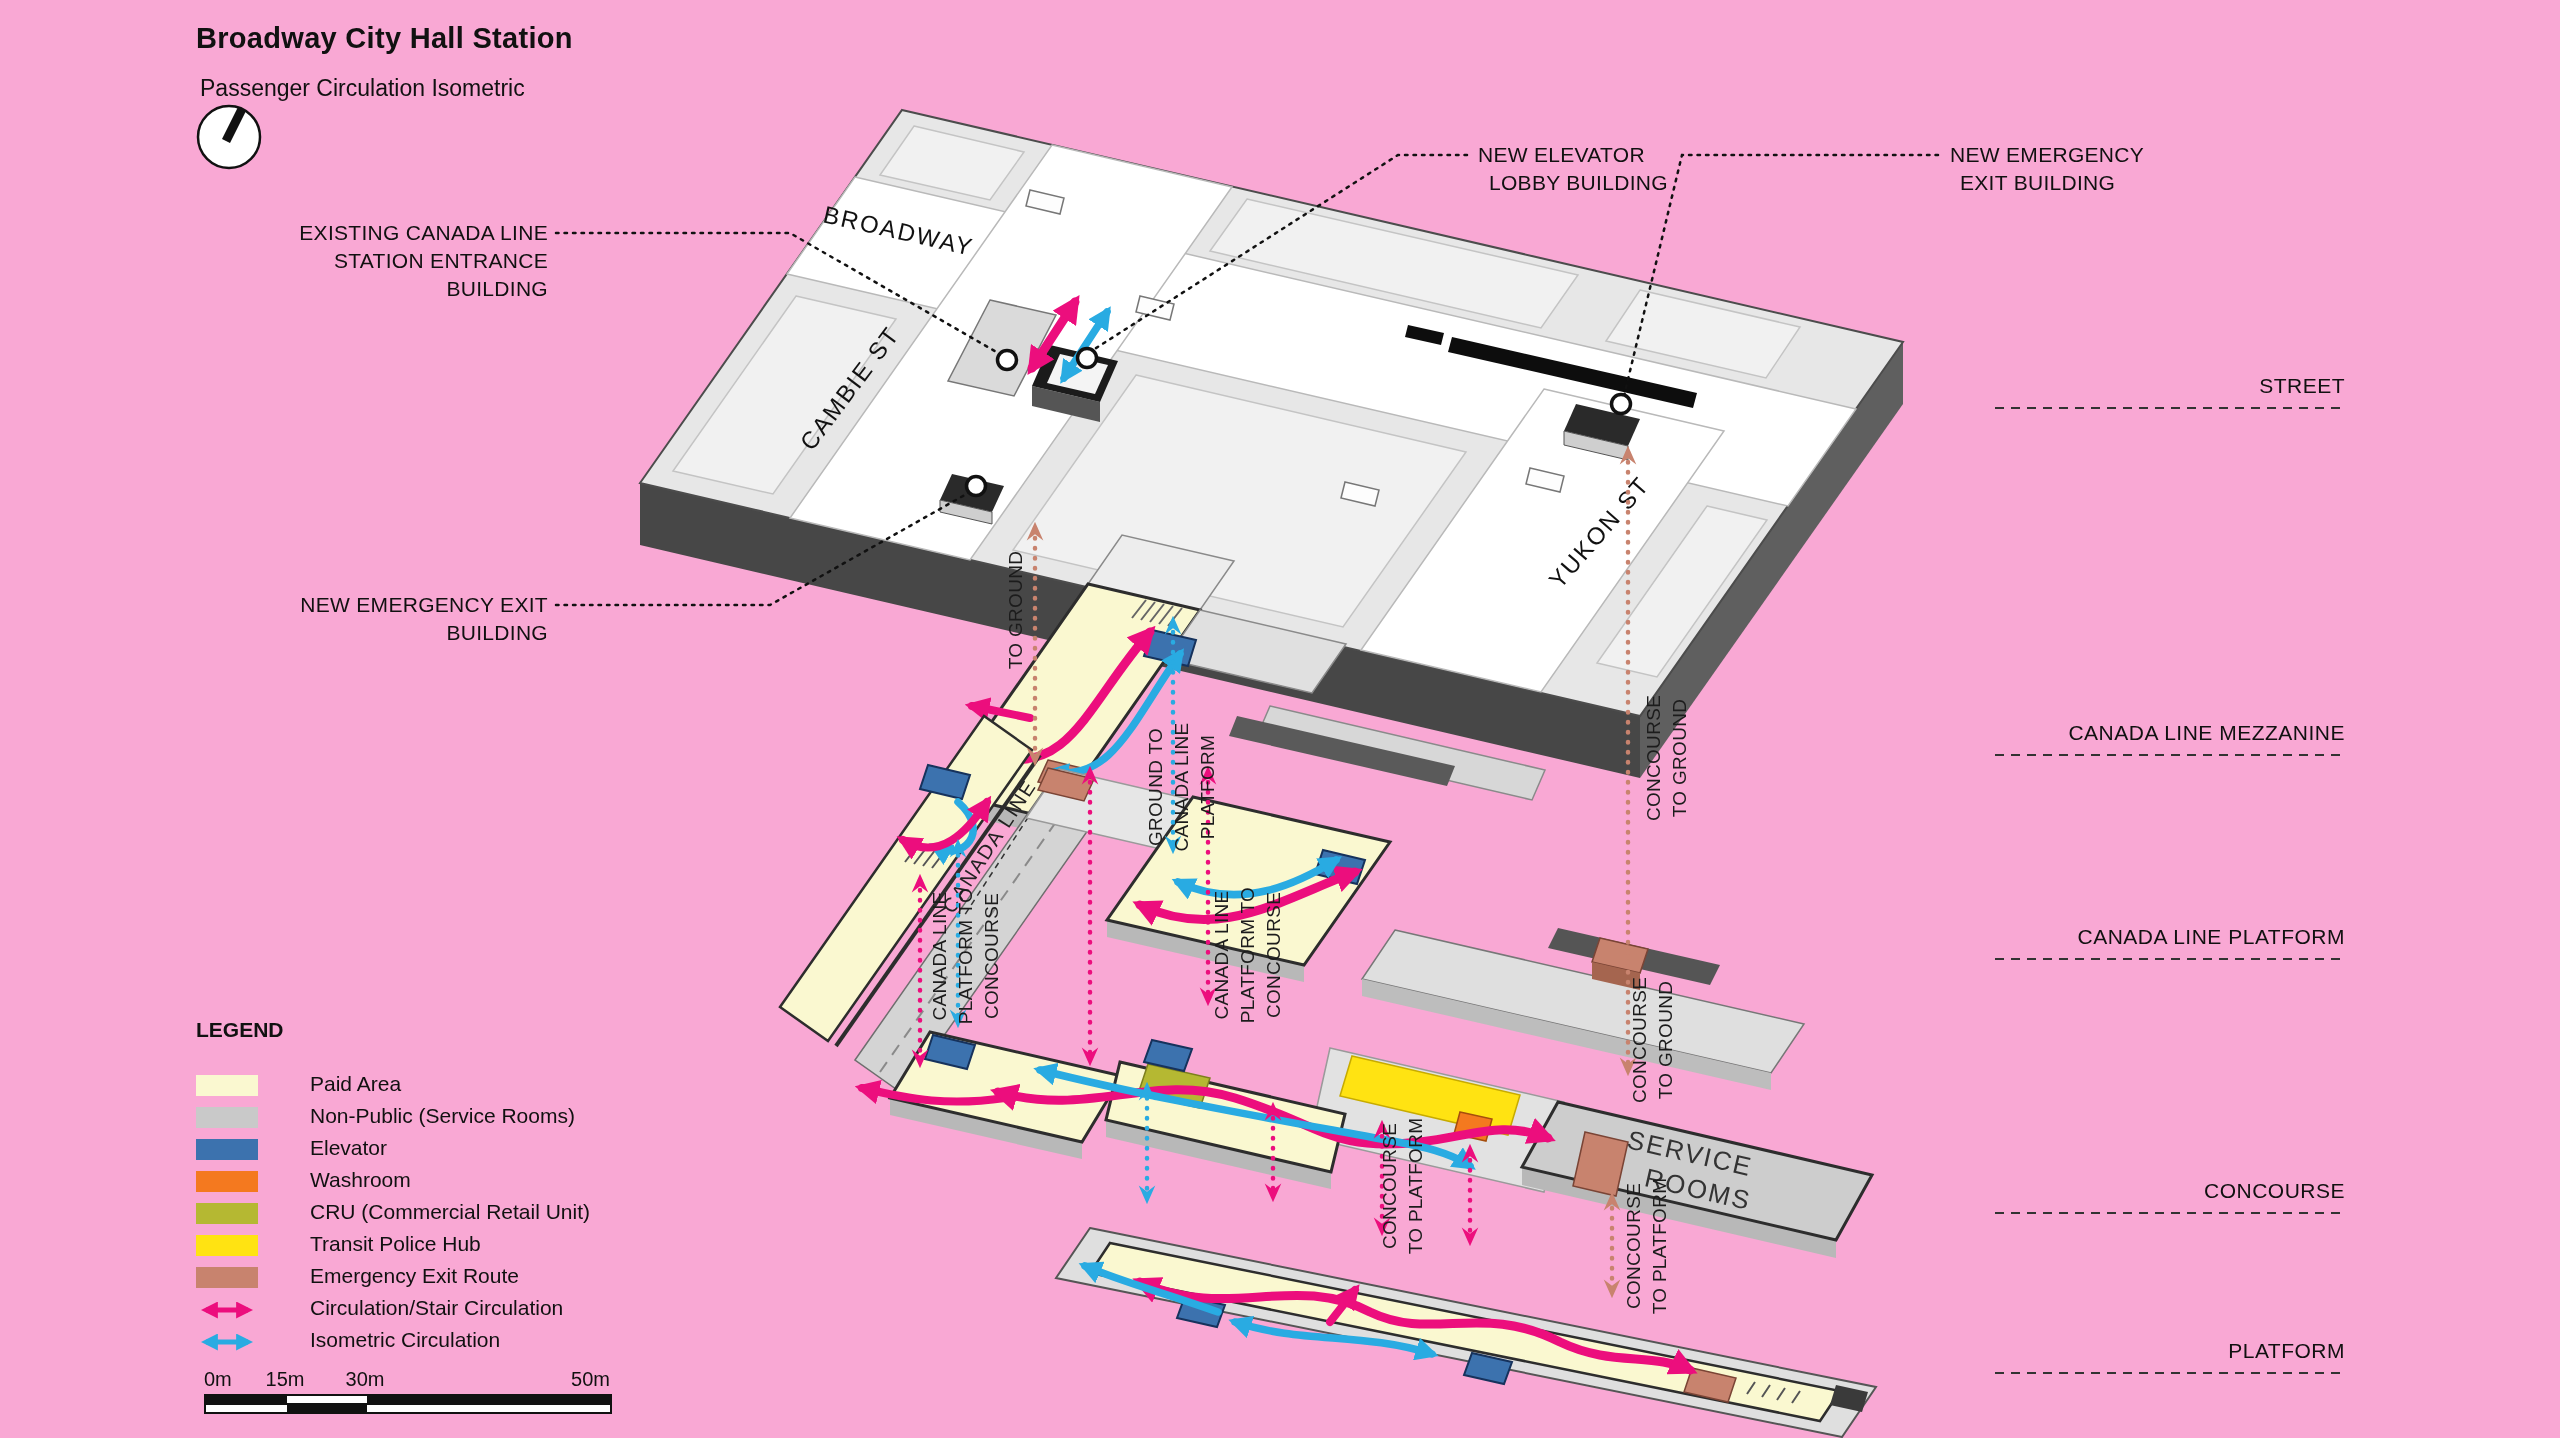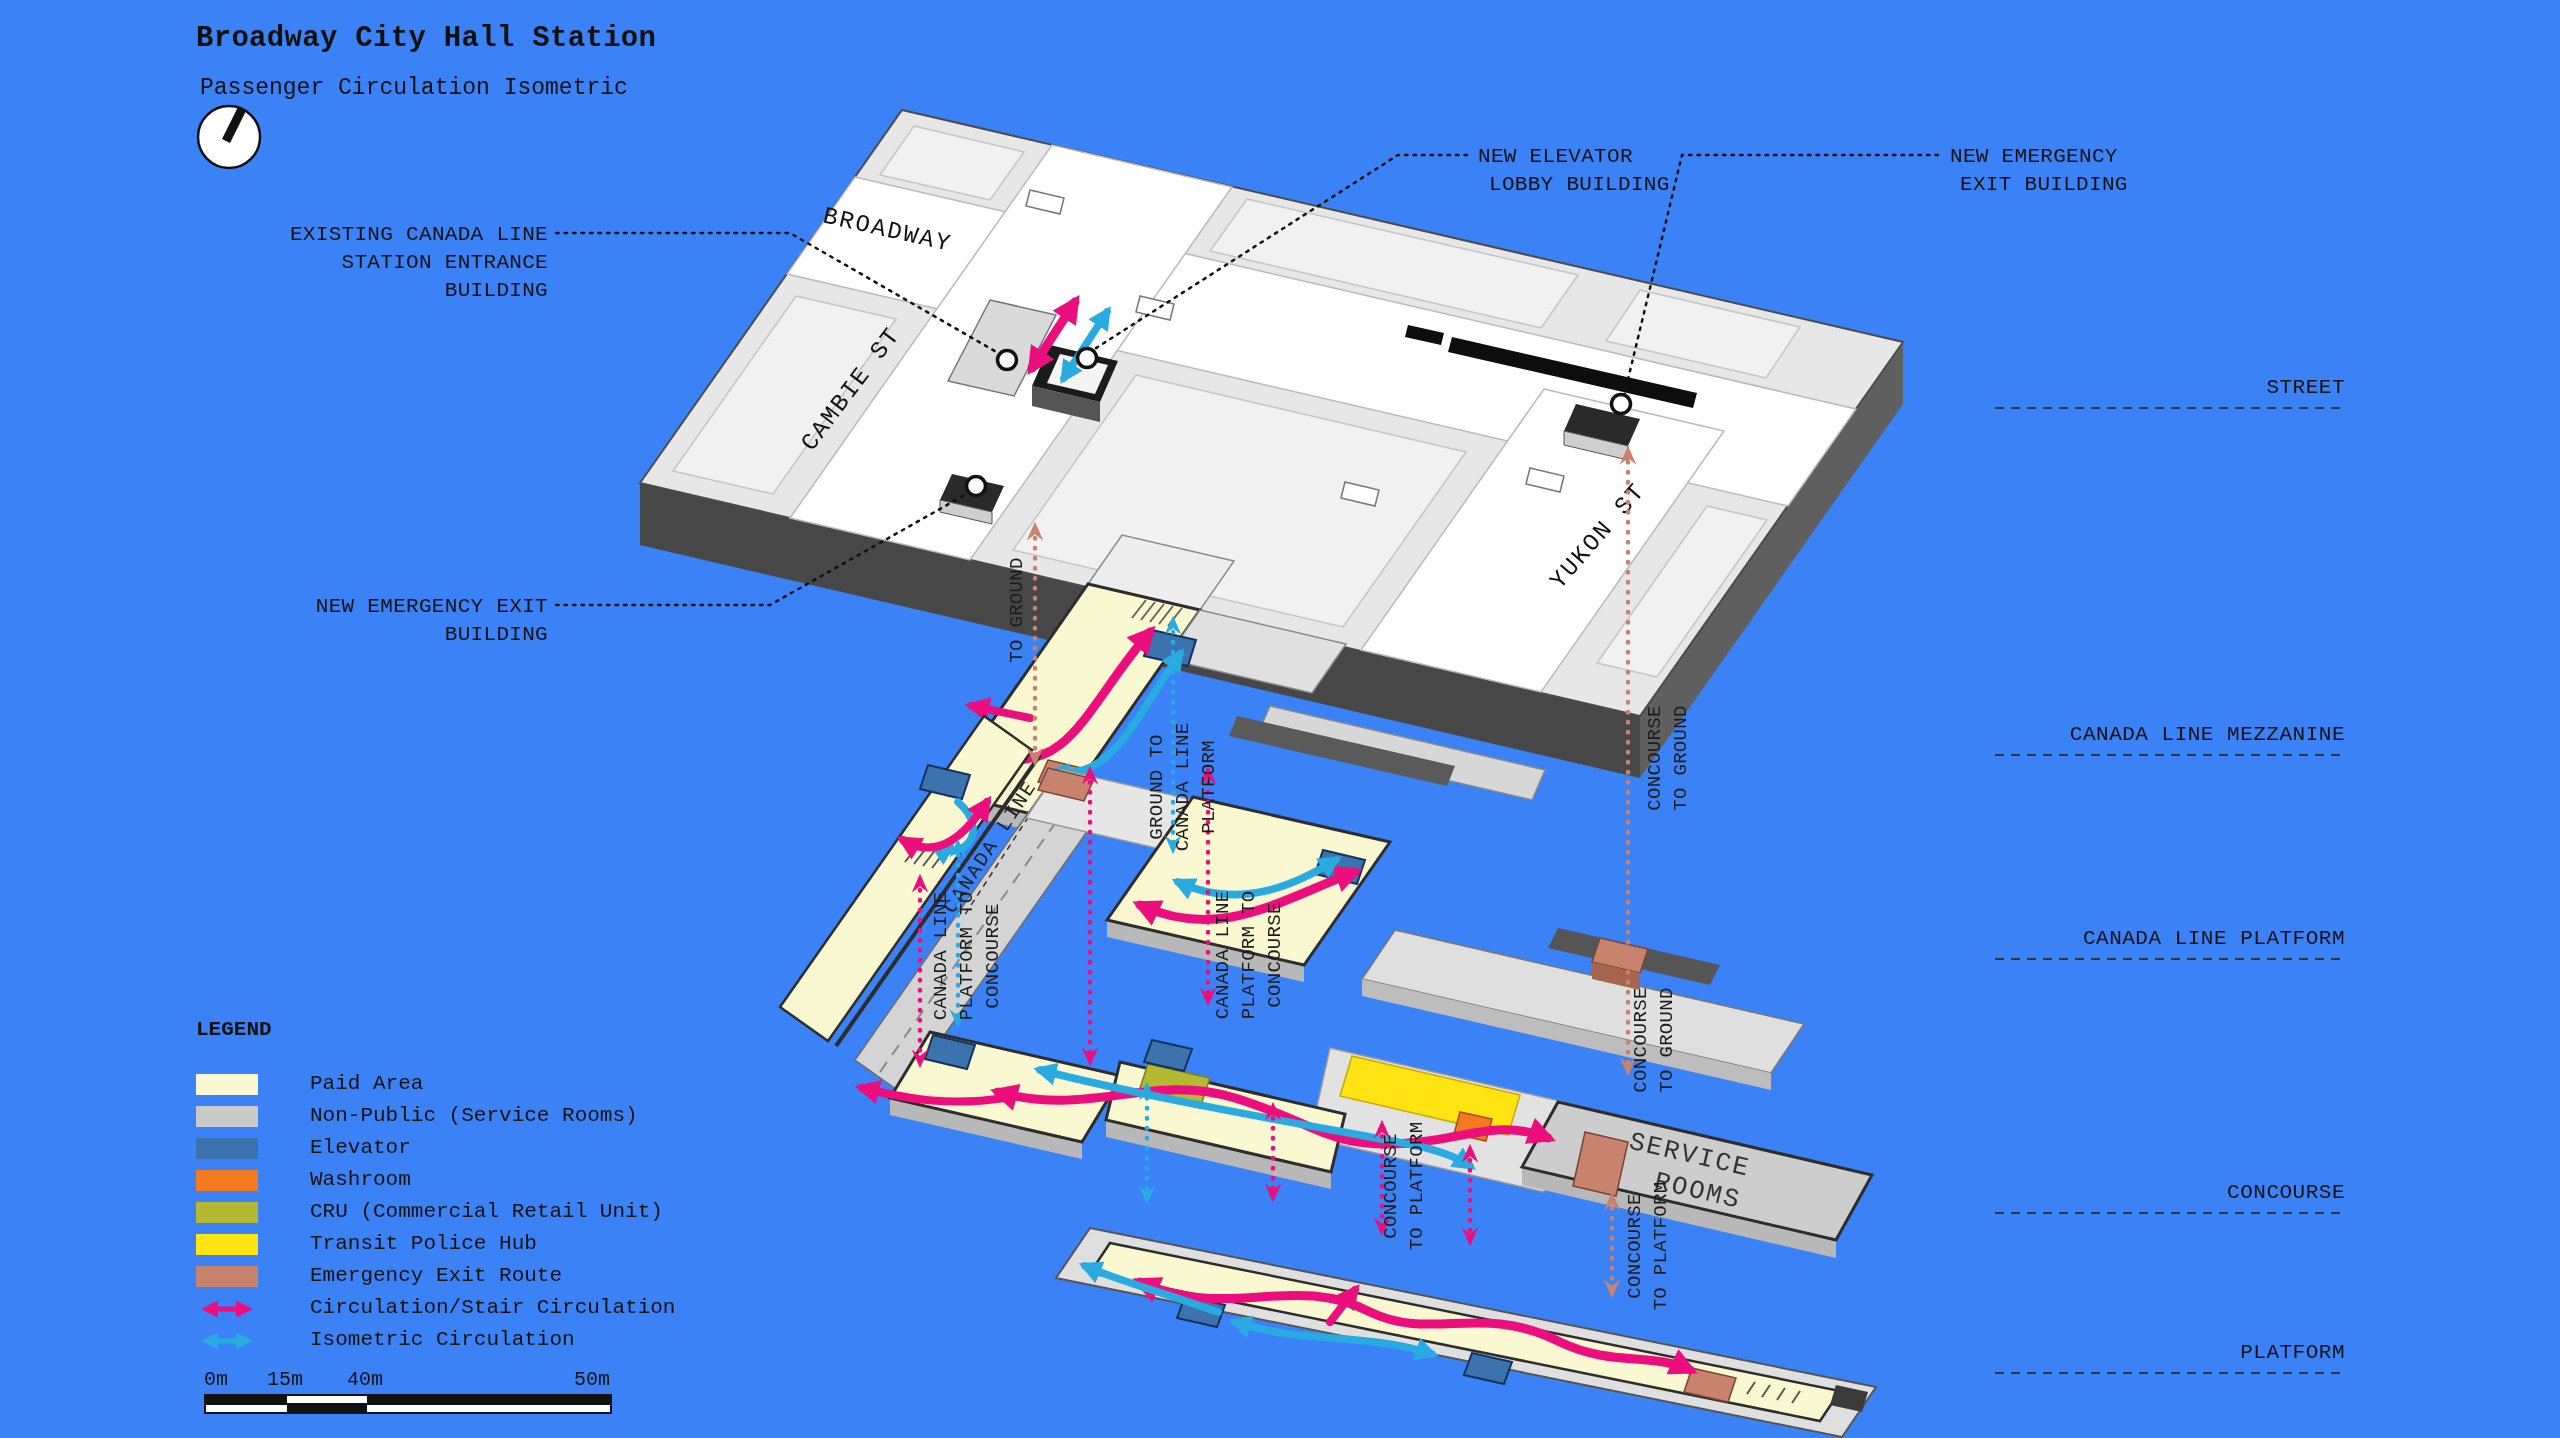--- a/index.html
+++ b/index.html
@@ -1,17 +1,17 @@
 <!DOCTYPE html>
 <html><head>
 <meta charset="utf-8">
 <style>
   html,body{margin:0;padding:0;background:#fff;}
-  #stage{position:relative;width:2560px;height:1438px;background:#3b82f6;overflow:hidden;
-         font-family:Liberation Mono, monospace;}
+  #stage{position:relative;width:2560px;height:1438px;background:#f9a8d4;overflow:hidden;
+         font-family:Liberation Sans, sans-serif;}
   #iso{position:absolute;left:0;top:0;width:2560px;height:1438px;}
 
   
   .t-title{position:absolute;left:196px;top:22px;font-size:29px;font-weight:bold;color:#111;letter-spacing:.3px;}
   .t-sub{position:absolute;left:200px;top:62px;font-size:23px;color:#111;margin-top:13px;}
   text{fill:#111;}
   .st-street{font-size:24px;letter-spacing:2px;fill:#111;}
   .st-level{font-size:21px;letter-spacing:.5px;}
   .st-callout{font-size:21px;letter-spacing:.3px;}
   .st-ann{font-size:19px;letter-spacing:.3px;fill:#1c1c1c;}
@@ -338,21 +338,21 @@
           </defs>
         <line x1="10" y1="10" x2="52" y2="10" stroke="#29ABE2" stroke-width="5" marker-start="url(#lg-ah-c)" marker-end="url(#lg-ah-c)"></line>
       </svg>
       <span class="lg-label">Isometric Circulation</span>
     </div>
   </div>
 
   <div id="scalebar">
     <span class="sb-label" style="left:0;">0m</span>
     <span class="sb-label" style="left:81px;transform:translateX(-50%);">15m</span>
-    <span class="sb-label" style="left:161px;transform:translateX(-50%);">40m</span>
+    <span class="sb-label" style="left:161px;transform:translateX(-50%);">30m</span>
     <span class="sb-label" style="right:0;text-align:right;">50m</span>
     <div class="sb-bar">
       <div class="sb-row">
         <div class="sb-seg" style="width:81px;background:#111;"></div>
         <div class="sb-seg" style="width:80px;background:#fff;"></div>
         <div class="sb-seg" style="width:243px;background:#111;"></div>
       </div>
       <div class="sb-row sb-row2">
         <div class="sb-seg" style="width:81px;background:#fff;"></div>
         <div class="sb-seg" style="width:80px;background:#111;"></div>

